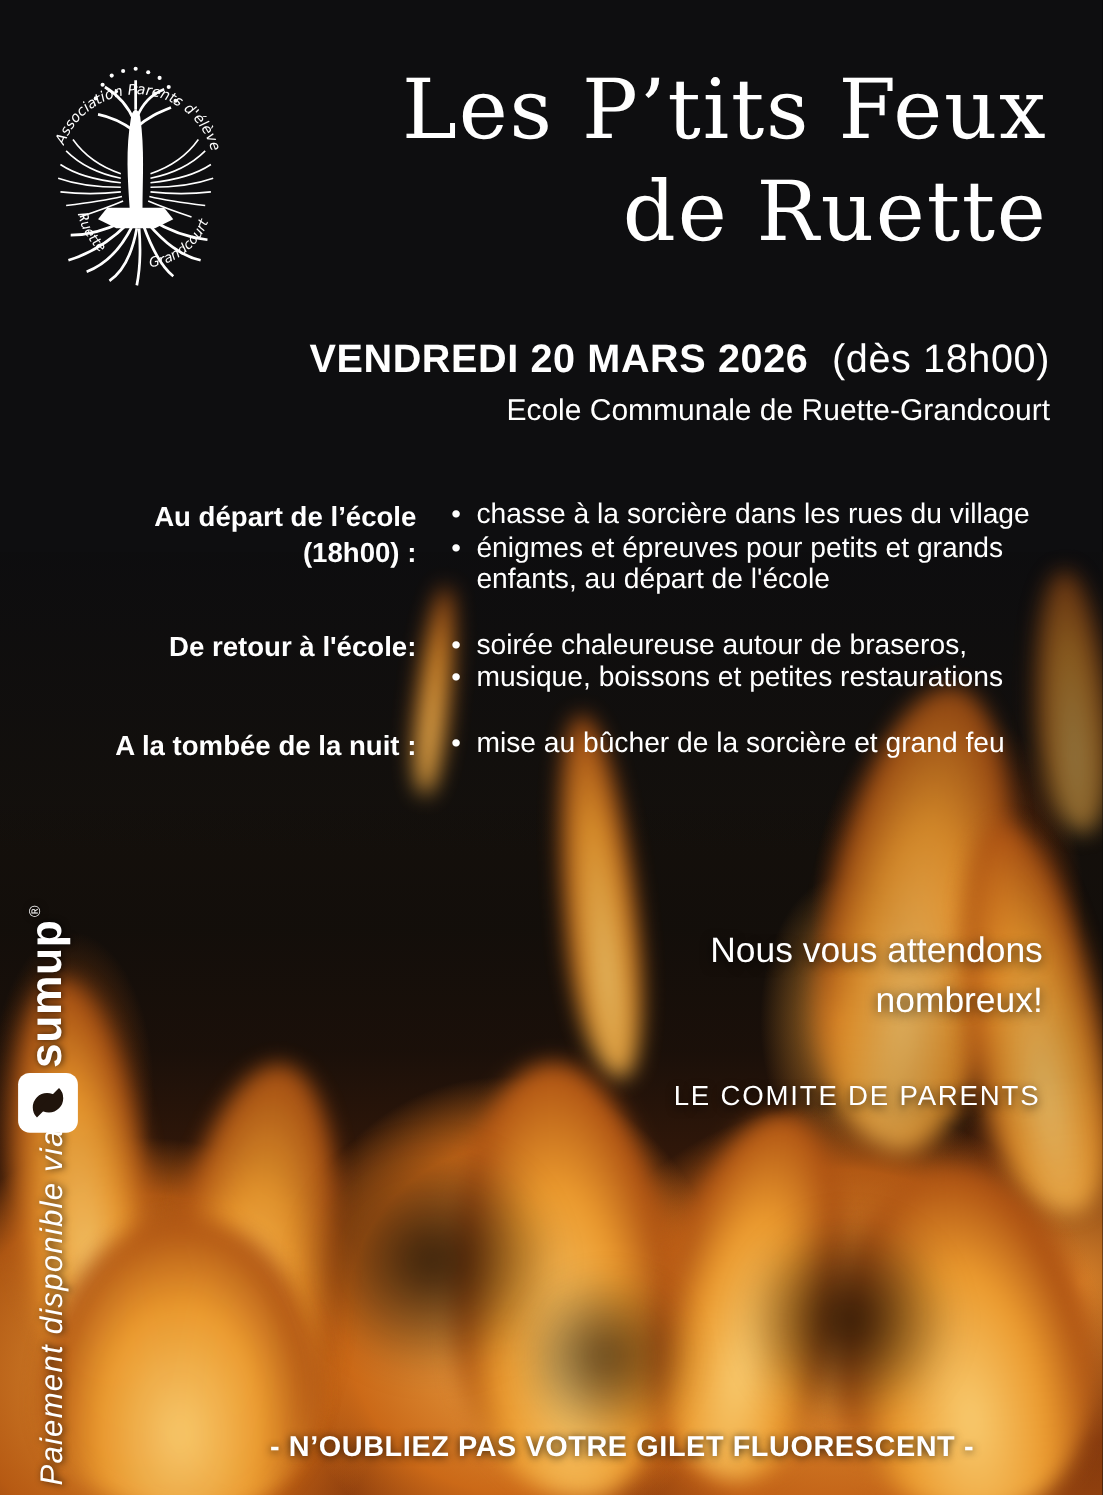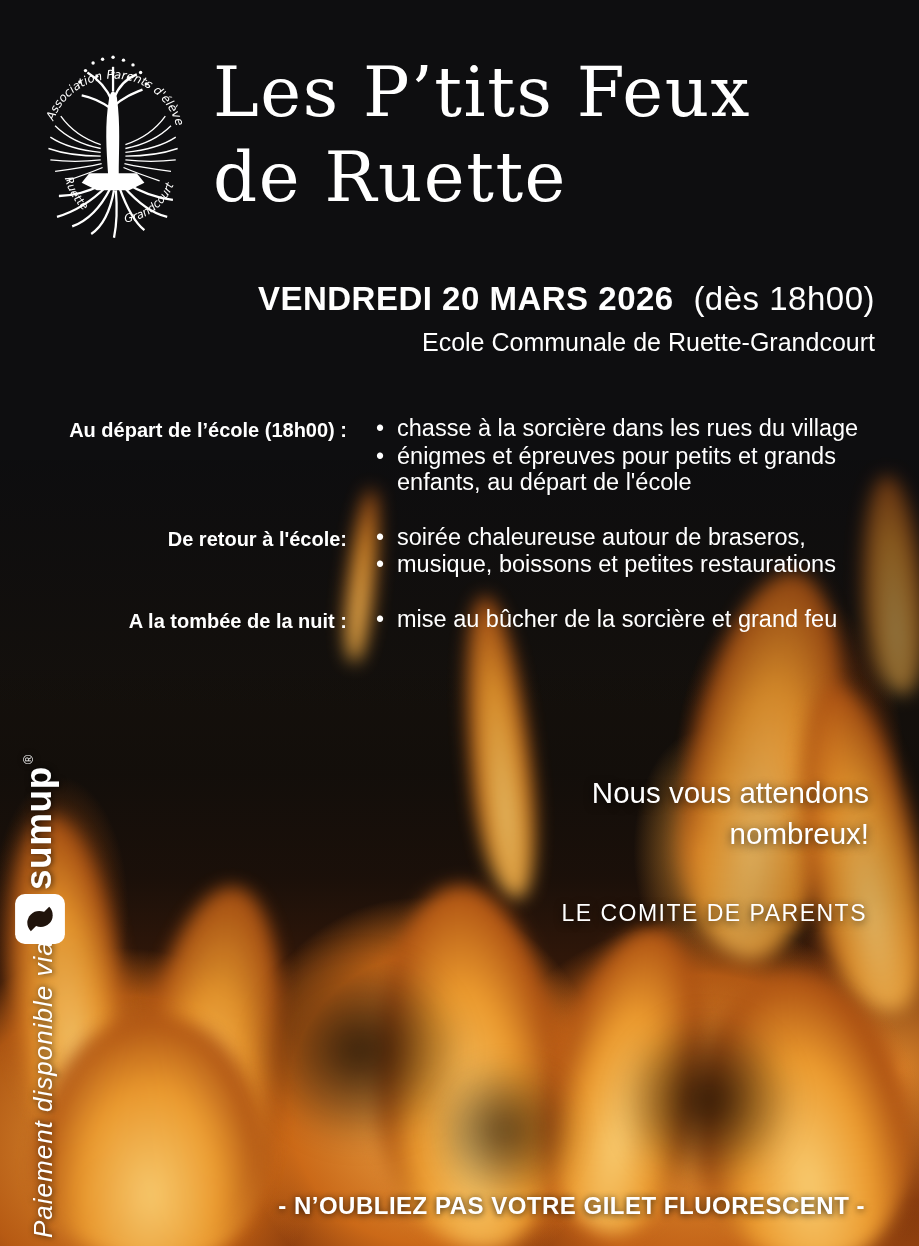--- a/index.html
+++ b/index.html
@@ -38,46 +38,46 @@
   .f10{left:35px;top:555px;width:230px;height:250px;opacity:.95;}
   .f11{left:695px;top:515px;width:210px;height:290px;transform:rotate(-8deg);}
   .dk{position:absolute;filter:blur(14px);border-radius:50%;
       background:radial-gradient(closest-side, rgba(16,7,2,.85), rgba(16,7,2,0));}
   .d1{left:255px;top:495px;width:210px;height:190px;}
   .d2{left:620px;top:555px;width:175px;height:170px;}
   .d3{left:430px;top:600px;width:150px;height:140px;opacity:.8;}
   
   .logo{position:absolute;left:38px;top:32px;width:152px;height:214px;}
   .title{
-    position:absolute;right:46px;top:50px;width:660px;text-align:left;
+    position:absolute;right:46px;top:50px;width:660px;text-align:right;
     font-family:"DejaVu Serif","Liberation Serif",serif;
     font-size:69px;line-height:85px;letter-spacing:1.5px;font-weight:normal;margin:0;
   }
   .date-line{position:absolute;right:44px;top:280px;width:760px;text-align:right;
     font-size:33px;letter-spacing:.5px;}
   .date-line .db{font-weight:bold;margin-left:44px;}
   .date-line .dl{font-weight:normal;margin-left:10px;}
   .location{position:absolute;right:44px;top:328px;width:700px;text-align:right;
     font-size:25px;font-weight:normal;}
   
   .schedule{position:absolute;left:60px;top:415px;width:812px;}
   .srow{display:grid;grid-template-columns:287px 1fr;column-gap:28px;margin-bottom:27px;}
-  .slabel{font-weight:bold;font-size:20px;line-height:30px;text-align:right;}
+  .slabel{font-weight:bold;font-size:23px;line-height:30px;text-align:right;}
   .sitems{margin:0;padding:0 0 0 22px;list-style:none;font-size:23.5px;line-height:26.5px;}
   .sitems li{position:relative;margin:0 0 1px 0;}
   .sitems li::before{content:"•";position:absolute;left:-21px;top:0;font-size:23px;}
   
   .closing{position:absolute;right:50px;top:772px;width:420px;text-align:right;
     font-size:29.5px;font-weight:normal;line-height:41px;
     text-shadow:0 2px 10px rgba(0,0,0,.75);}
   .signature{position:absolute;right:52px;top:868px;width:420px;text-align:right;
     font-size:23px;letter-spacing:1.5px;font-weight:normal;
     text-shadow:0 2px 8px rgba(0,0,0,.75);margin-top:32px;}
   
-  .footer-notice{position:absolute;right:54px;bottom:26px;width:640px;text-align:right;
+  .footer-notice{position:absolute;right:54px;bottom:26px;width:640px;text-align:left;
     font-size:24px;font-weight:bold;letter-spacing:.5px;
     text-shadow:0 1px 7px rgba(0,0,0,.8);}
   
   .vert{position:absolute;transform-origin:0 0;transform:rotate(-90deg);white-space:nowrap;}
   .pay-label{left:28px;top:1238px;font-size:26px;font-style:italic;letter-spacing:1px;
     text-shadow:0 1px 6px rgba(0,0,0,.8);}
   .sumup-word{left:18px;top:890px;font-size:37px;font-weight:bold;letter-spacing:.5px;
     text-shadow:0 1px 6px rgba(0,0,0,.8);}
   .sumup-word sup{font-size:13px;vertical-align:18px;margin-left:2px;font-weight:normal;}
   .sumup-box{position:absolute;left:14px;top:893px;width:52px;height:52px;}

